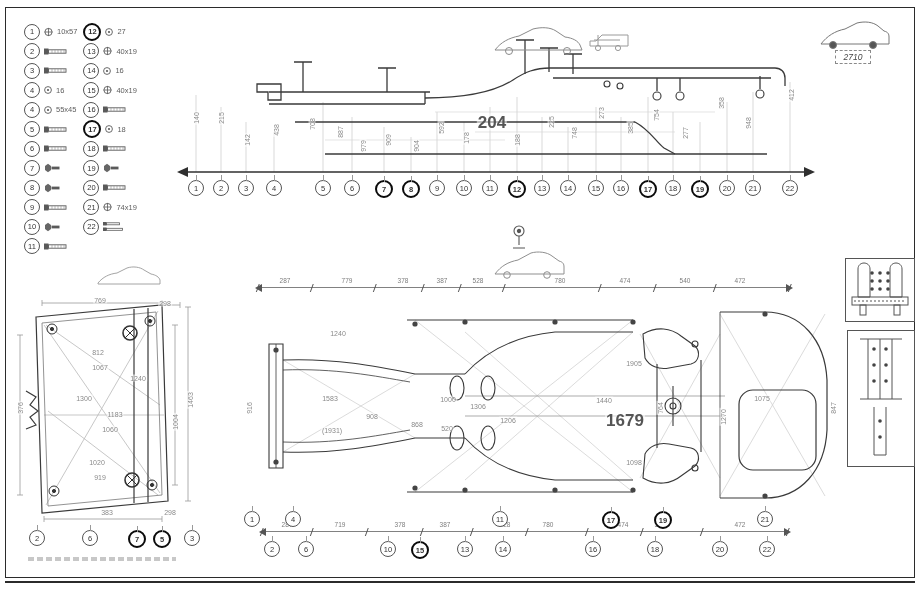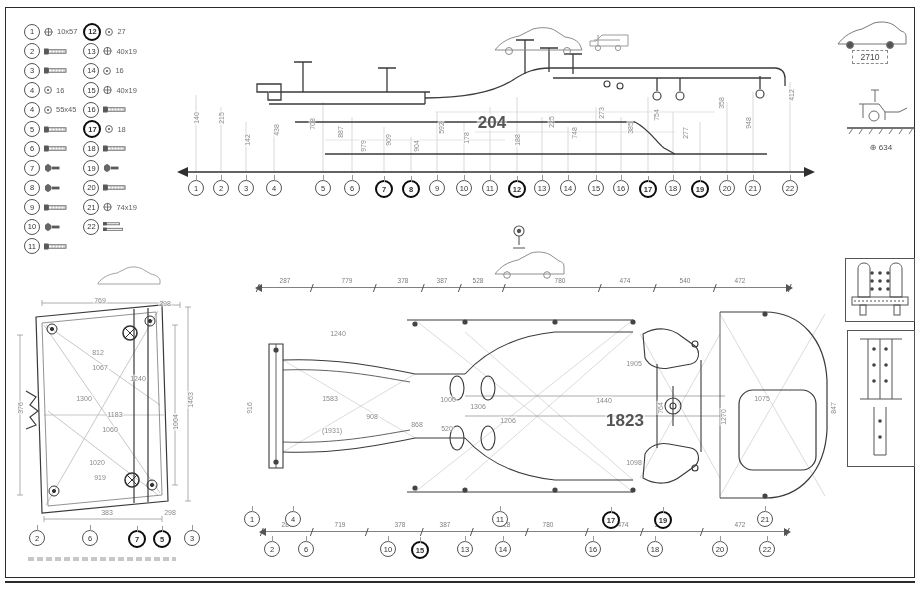--- a/index.html
+++ b/index.html
@@ -435,44 +435,31 @@
       <span class="mark" style="left: 421px;">15</span>
       <span class="mark" style="left: 446px;">16</span>
       <span class="mark bold" style="left: 473px;">17</span>
       <span class="mark" style="left: 498px;">18</span>
       <span class="mark bold" style="left: 525px;">19</span>
       <span class="mark" style="left: 552px;">20</span>
       <span class="mark" style="left: 578px;">21</span>
       <span class="mark" style="left: 615px;">22</span>
     </div>
 
-  <div class="panel" style="left:832px;top:20px;width:76px;">
+  <div class="panel" style="left:815px;top:20px;width:76px;font-style:italic;">
     <svg width="72" height="30" viewBox="0 0 72 30" style="display:block;margin:0 auto;">
       <g stroke="#777" stroke-width="1" fill="none">
         <path d="M4 24c6-8 14-13 24-15l12-6c8-2 16-1 21 3l6 5c4 1 5 3 5 6v7z"></path>
         <circle cx="16" cy="25" r="3.5" fill="#555"></circle>
           <circle cx="56" cy="25" r="3.5" fill="#555"></circle>
       </g>
     </svg>
     <span class="wb-box">2710</span>
   </div>
 
-  <div class="panel" style="left:843px;top:86px;width:76px;">
-    <svg width="72" height="56" viewBox="0 0 72 56" style="display:block;margin:0 auto;">
-      <g stroke="#6a6a6a" stroke-width="1" fill="none">
-        <path d="M30 4v12M26 4h8"></path>
-        <path d="M14 18h20l6 8h14l8-4"></path>
-        <path d="M18 18v14M40 26v8"></path>
-        <circle cx="29" cy="30" r="5"></circle>
-        <line x1="2" y1="42" x2="70" y2="42" stroke-width="1.3" stroke="#444"></line>
-        <path d="M8 42l-4 6M18 42l-4 6M28 42l-4 6M38 42l-4 6M48 42l-4 6M58 42l-4 6M68 42l-4 6" stroke="#777"></path>
-      </g>
-    </svg>
-    <div class="plabel">⊕ 634</div>
-  </div>
 
 
   <div class="panel pbox" style="left:845px;top:258px;width:68px;height:62px;">
     <svg width="68" height="62" viewBox="0 0 68 62">
       <g stroke="#555" stroke-width="1" fill="none">
         <path d="M12 10c0-4 3-6 6-6s6 2 6 6v28H12z"></path>
         <path d="M44 10c0-4 3-6 6-6s6 2 6 6v28H44z"></path>
         <rect x="6" y="38" width="56" height="8"></rect>
         <path d="M8 42h52" stroke-dasharray="2 2"></path>
         <rect x="14" y="46" width="6" height="10"></rect>
@@ -751,21 +738,21 @@
       <span class="dim" style="left: 330px; top: 398px;">1583</span>
       <span class="dim" style="left: 332px; top: 430px;">(1931)</span>
       <span class="dim" style="left: 372px; top: 416px;">908</span>
       <span class="dim" style="left: 417px; top: 424px;">868</span>
       <span class="dim" style="left: 448px; top: 399px;">1000</span>
       <span class="dim" style="left: 478px; top: 406px;">1306</span>
       <span class="dim" style="left: 447px; top: 428px;">520</span>
       <span class="dim" style="left: 508px; top: 420px;">1206</span>
       <span class="dim" style="left: 634px; top: 363px;">1905</span>
       <span class="dim" style="left: 604px; top: 400px;">1440</span>
-      <span class="dim big" style="left: 625px; top: 420px;">1823</span>
+      <span class="dim big" style="left: 625px; top: 420px;">1679</span>
       <span class="dim rot" style="left: 660px; top: 408px;">764</span>
       <span class="dim rot" style="left: 723px; top: 417px;">1270</span>
       <span class="dim" style="left: 634px; top: 462px;">1098</span>
       <span class="dim" style="left: 762px; top: 398px;">1075</span>
       <span class="dim rot" style="left: 249px; top: 408px;">916</span>
       <span class="dim rot" style="left: 833px; top: 408px;">847</span>
     </div>
 
   <div class="fineprint"></div>
 </div>

